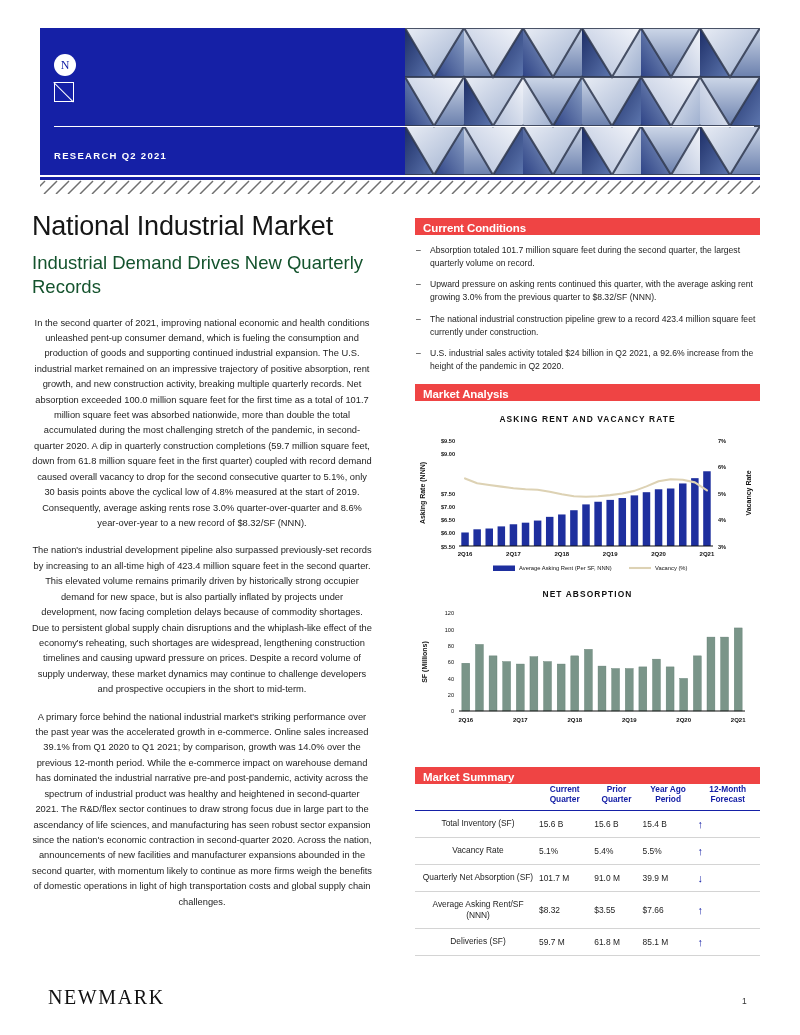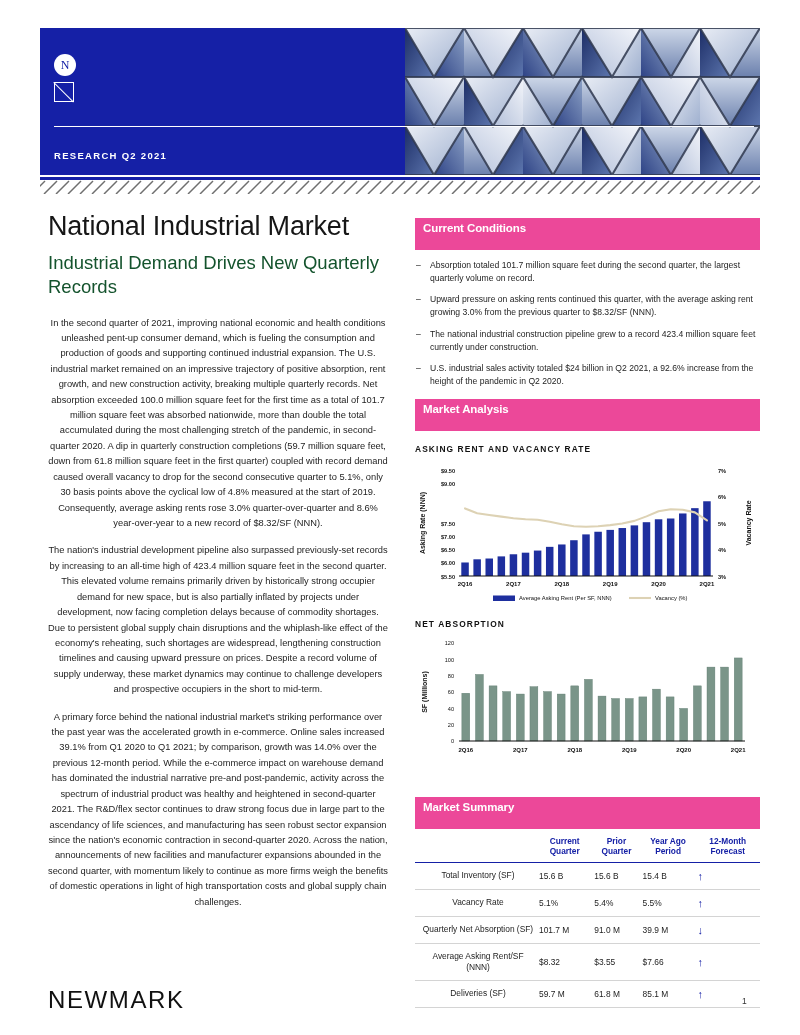--- a/index.html
+++ b/index.html
@@ -42,77 +42,77 @@
     position:absolute; left: 14px; top: 98px; width: 700px; height: 1.4px; background:#ffffff;
     z-index: 3;
   }
   .header-label {
     position:absolute; left: 14px; top: 122px;
     color:#ffffff; font-size: 9.5px; font-weight: bold; letter-spacing: 1.3px;
   }
   .hatch { position:absolute; left:40px; top:177px; width:720px; height:17px; }
 
   
-  .left-col { position:absolute; left: 48px; top: 212px; width: 340px; }
+  .left-col { position:absolute; left: 32px; top: 212px; width: 340px; }
   h1.doc-title {
     font-size: 27px; font-weight: 400; color:#161616; letter-spacing: -0.2px;
     line-height: 1.08; margin-bottom: 10px;
   }
   h2.doc-sub {
     font-size: 18.5px; font-weight: 400; color:#14532d; line-height: 1.28;
     margin-bottom: 17px;
   }
   p.body-par {
     font-size: 9.3px; line-height: 1.66; color:#1d1d1d; text-align: center;
     margin-bottom: 12px;
   }
 
   
   .right-col { position:absolute; left: 415px; top: 218px; width: 345px; }
   .band {
-    background:#ec4899; color:#ffffff; font-size: 11.5px; font-weight:bold;
-    padding: 4px 8px 16px 8px; letter-spacing: -0.1px;
+    background:#ef4444; color:#ffffff; font-size: 11.5px; font-weight:bold;
+    padding: 4px 8px 1px 8px; letter-spacing: -0.1px;
   }
   ul.cc-list { list-style:none; margin: 9px 0 0 0; }
   ul.cc-list li {
     font-size: 8.6px; line-height: 1.48; color:#1d1d1d;
     padding-left: 15px; position: relative; margin-bottom: 9px;
   }
   ul.cc-list li .dash {
     position:absolute; left: 1px; top: 0px; font-size: 8.6px;
   }
 
   .chart-title {
     font-size: 8.4px; font-weight: bold; letter-spacing: 1.1px;
-    color:#111; margin: 13px 0 4px 0;
+    color:#111; margin: 13px 0 4px 0; text-align: center;
   }
   .chart-wrap { width: 345px; }
   .chart-wrap svg { display:block; }
 
   
   .summary { margin-top: 24px; }
   table.ms { width: 345px; border-collapse: collapse; }
   table.ms th.colh {
     font-size: 8.3px; font-weight: bold; color:#1520a6; text-align:center;
-    padding: 8px 2px 5px 2px; line-height:1.2; vertical-align: bottom;
+    padding: 1px 2px 5px 2px; line-height:1.2; vertical-align: bottom;
   }
   table.ms thead tr { border-bottom: 1.6px solid #1520a6; }
   table.ms td {
     font-size: 8.4px; color:#1d1d1d; padding: 7px 2px; text-align:left;
     border-bottom: 0.7px solid #d4d4d4;
   }
   table.ms td.rowlabel { text-align:center; padding-left: 6px; line-height:1.3; }
   table.ms td.arrow { color:#1520a6; font-size: 11px; font-weight:bold; }
   table.ms th.blank { width: 122px; }
 
   
   .footer-logo {
     position:absolute; left: 48px; top: 986px;
-    font-size: 24px; letter-spacing: 1.6px; color:#111; font-weight: 400;
-    font-family:Liberation Sans, sans-serif;
+    font-size: 20px; letter-spacing: 1.6px; color:#111; font-weight: 400;
+    font-family:Liberation Serif, serif;
   }
   .page-num {
     position:absolute; left: 742px; top: 996px; font-size: 8.5px; color:#333;
   }
 </style>
 </head>
 <body>
 
 <div class="page">
 

